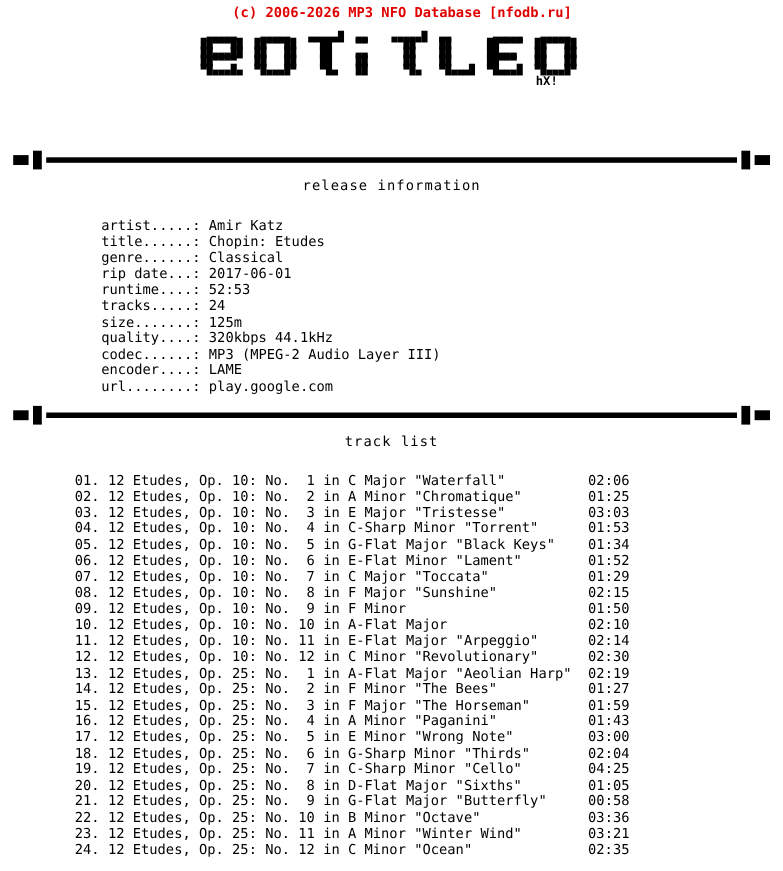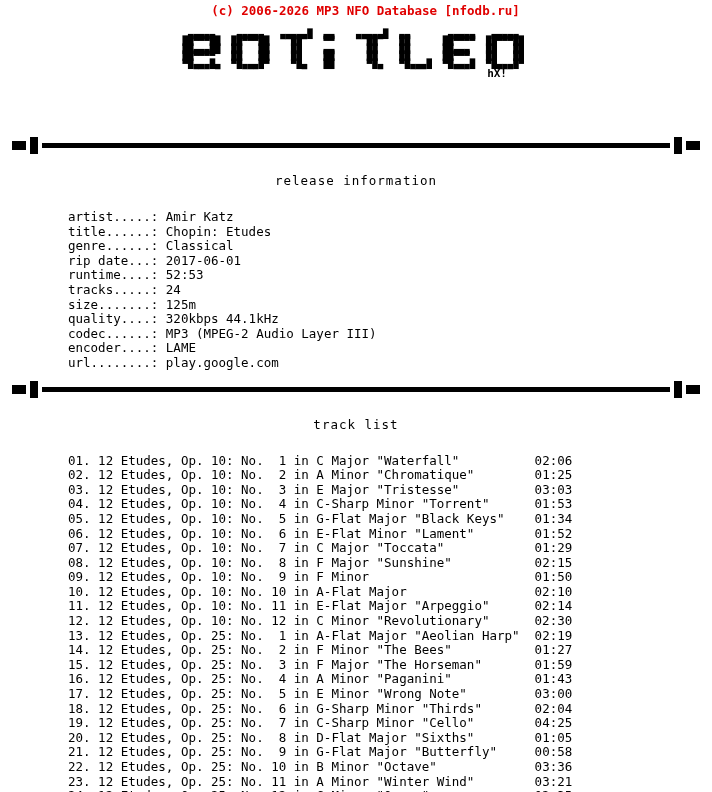--- a/index.html
+++ b/index.html
@@ -74,32 +74,32 @@
     background: #000;
   }
   .sep .cap.l { left: 18px; }
   .sep .cap.r { right: 18px; }
 
   .section-title {
     text-align: center;
     font-family: "DejaVu Sans Mono", monospace;
     font-size: 12.5px;
     letter-spacing: 1px;
-    margin: 18px 0 22px 0;
+    margin: 6px 0 22px 0;
     color: #000;
   }
   .info-block {
     margin-left: 68px;
     font-family: "DejaVu Sans Mono", monospace;
     font-size: 12.5px;
     line-height: 14.6px;
     white-space: pre;
   }
   .info-row { white-space: pre; }
-  .info-key { display: inline-block; }
+  .info-key { display: inline-block; margin-left: 24px; }
   .tracks-block {
     margin-left: 68px;
     margin-top: 4px;
     font-family: "DejaVu Sans Mono", monospace;
     font-size: 12.5px;
     line-height: 14.6px;
     white-space: pre;
   }
   .track-row { white-space: pre; }
   .spacer-sm { height: 6px; }

